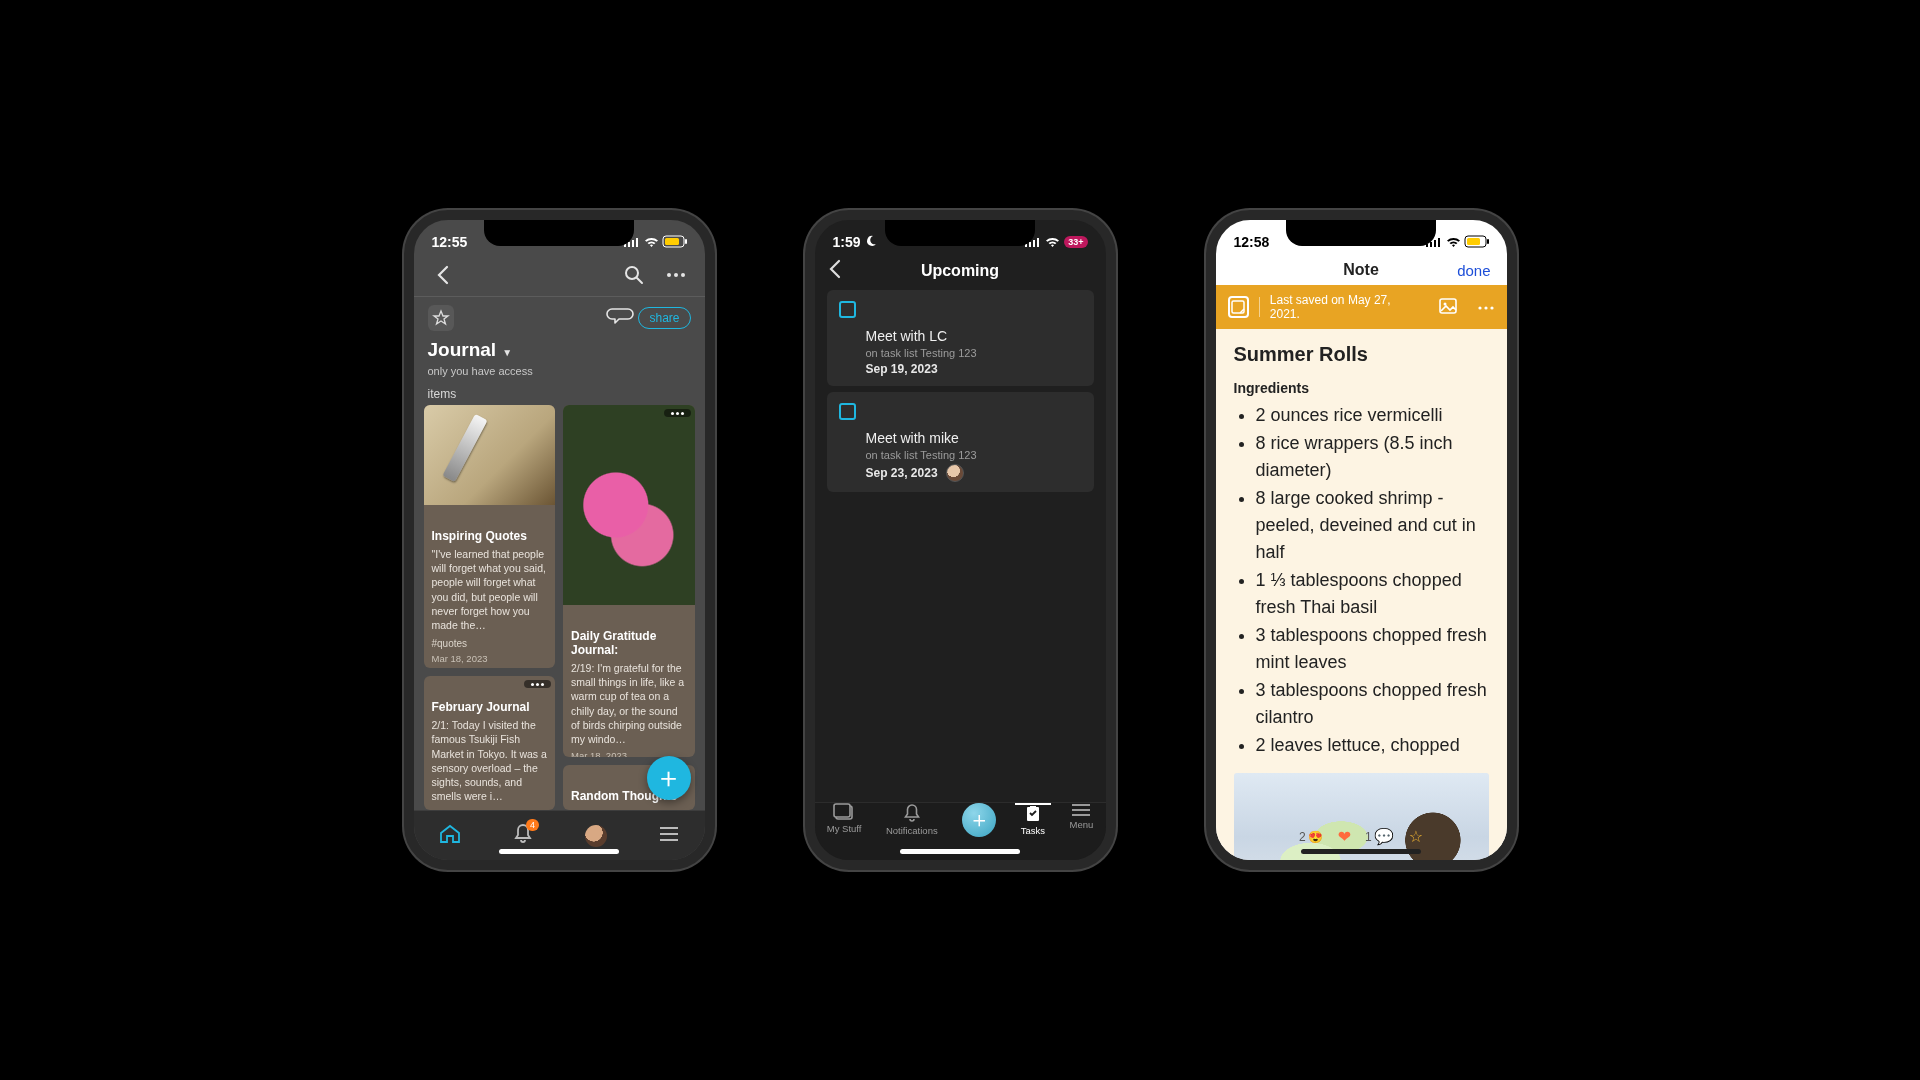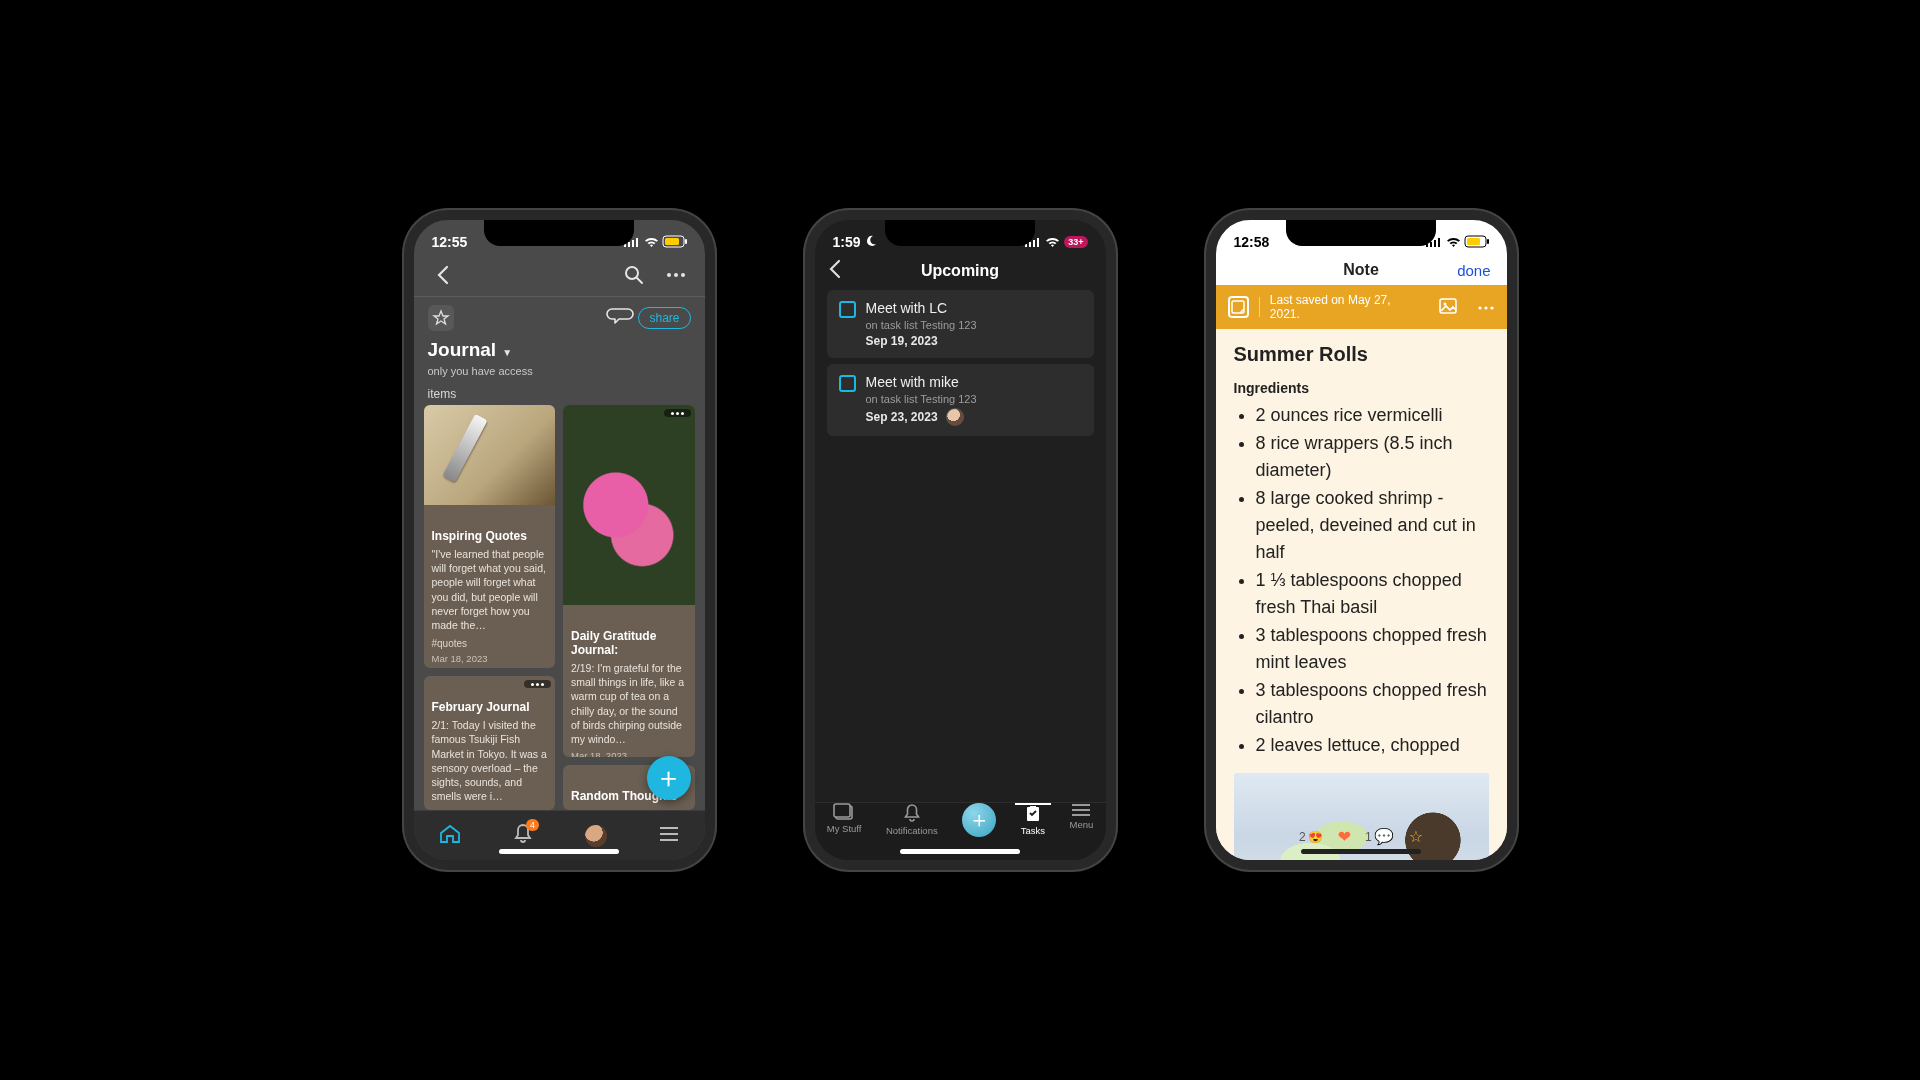--- a/index.html
+++ b/index.html
@@ -78,21 +78,21 @@
   .p1 .fab { position:absolute; right:14px; bottom:60px; width:44px; height:44px; border-radius:50%; background:#1fb7e0; display:flex; align-items:center; justify-content:center; font-size:28px; color:#fff; z-index:30; box-shadow:0 3px 8px rgba(0,0,0,.4); }
 
   
   .p2 { background:#1f1f1f; }
   .p2 .nav2 { display:flex; align-items:center; justify-content:center; position:relative; padding:6px 14px 10px; }
   .p2 .nav2 .back { position:absolute; left:14px; color:#ddd; }
   .p2 .nav2 h1 { font-size:16px; font-weight:600; }
   .p2 .tasklist { padding:0 12px; display:flex; flex-direction:column; gap:6px; }
   .p2 .task { background:#2d2d2d; border-radius:6px; padding:10px 12px; display:flex; gap:10px; }
   .p2 .chk { width:17px; height:17px; border:2px solid #1fb7e0; border-radius:3px; flex-shrink:0; margin-top:1px; }
-  .p2 .task .tb { flex:1; }
+  .p2 .task .tb { flex:1;margin-top:28px; }
   .p2 .task .ttl { font-size:14px; color:#f0f0f0; }
   .p2 .task .sub { font-size:11px; color:#9c9c9c; margin-top:3px; }
   .p2 .task .due { font-size:12px; color:#e8e8e8; font-weight:600; margin-top:3px; display:flex; align-items:center; gap:8px; }
   .p2 .av { width:18px; height:18px; border-radius:50%; background:radial-gradient(circle at 40% 35%, #e7c7a9 0 45%, #6a4a38 46%); border:1px solid #555; }
   .p2 .tabbar2 { margin-top:auto; height:58px; background:#1c1c1c; display:flex; justify-content:space-around; align-items:flex-start; border-top:1px solid #2c2c2c; position:relative; }
   .p2 .tabbar2 .t2 { display:flex; flex-direction:column; align-items:center; gap:2px; color:#9a9a9a; font-size:9.5px; }
   .p2 .tabbar2 .t2.active { color:#fff; }
   .p2 .tabbar2 .t2.active .hl { position:absolute; top:0; width:36px; height:2px; background:#fff; }
   .p2 .fab2 { width:34px; height:34px; border-radius:50%; background:radial-gradient(circle at 35% 30%, #8ed6ea, #3aa4c2); display:flex; align-items:center; justify-content:center; color:#fff; font-size:22px; }
   .p2 .battpill { background:#be185d; color:#fff; font-size:9px; padding:1px 4px; border-radius:8px; }

